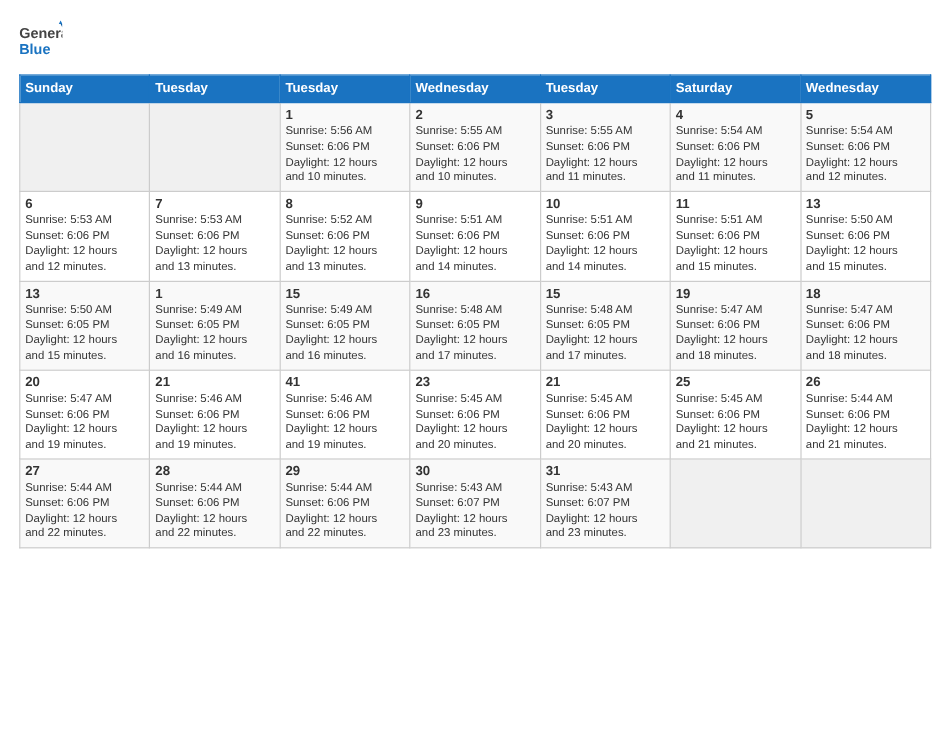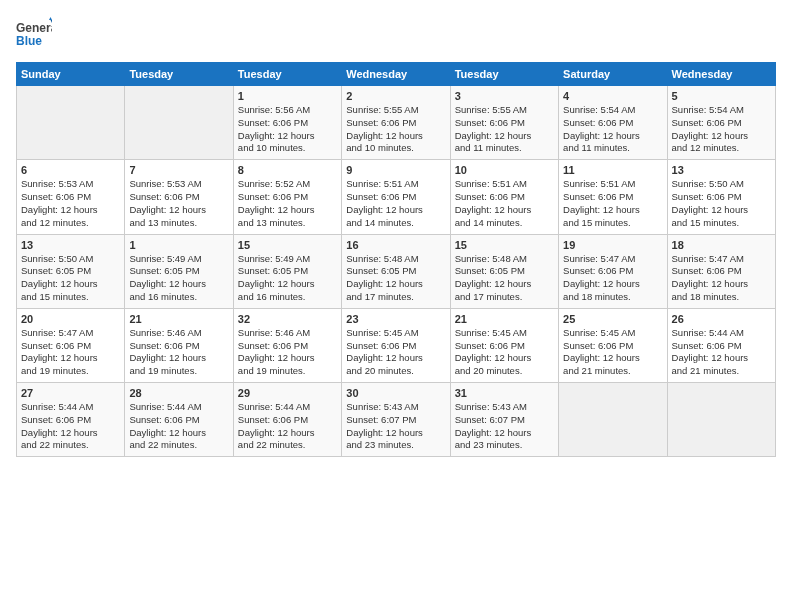--- a/index.html
+++ b/index.html
@@ -254,21 +254,21 @@
 and 19 minutes.</div>
         </td>
         <td>
           <div class="day-num">21</div>
           <div class="day-info" style="white-space: pre-line;">Sunrise: 5:46 AM
 Sunset: 6:06 PM
 Daylight: 12 hours
 and 19 minutes.</div>
         </td>
         <td>
-          <div class="day-num">32</div>
+          <div class="day-num">41</div>
           <div class="day-info" style="white-space: pre-line;">Sunrise: 5:46 AM
 Sunset: 6:06 PM
 Daylight: 12 hours
 and 19 minutes.</div>
         </td>
         <td>
           <div class="day-num">23</div>
           <div class="day-info" style="white-space: pre-line;">Sunrise: 5:45 AM
 Sunset: 6:06 PM
 Daylight: 12 hours

